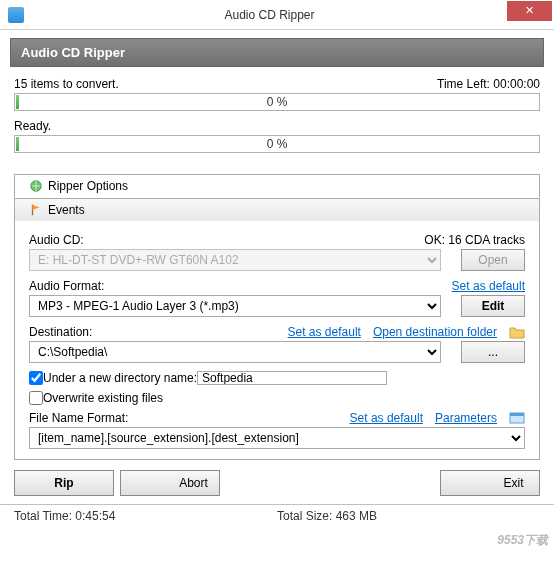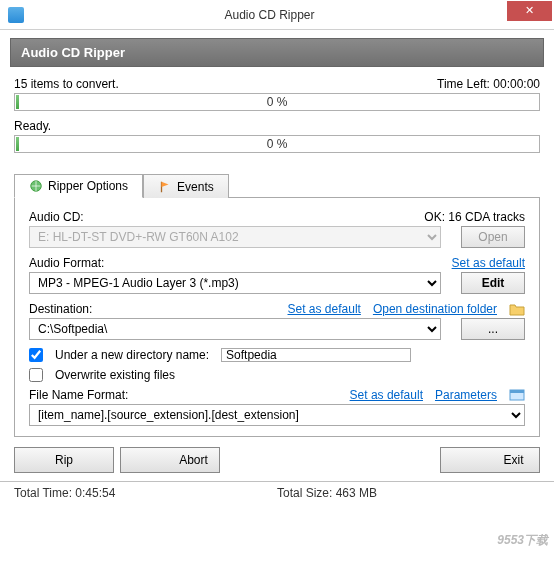--- a/index.html
+++ b/index.html
@@ -7,38 +7,38 @@
 .titlebar { height: 30px; background: #fff; display: flex; align-items: center; padding-left: 8px; border-bottom: 1px solid #d0d0d0; }
 .titlebar .icon { width: 16px; height: 16px; background: linear-gradient(#5bb0e8,#2a8cd8); border-radius: 2px; margin-right: 8px; position: relative; }
 .titlebar .title { flex: 1; text-align: center; color: #333; }
 .titlebar .close { width: 45px; height: 20px; background: #c75050; color: #fff; display: flex; align-items: center; justify-content: center; margin-right: 2px; margin-top: -8px; font-family: Arial; font-size: 11px; }
 .banner { margin: 8px 10px 6px 10px; background: linear-gradient(#8a8a8a,#707070); color: #fff; padding: 6px 10px; font-weight: bold; font-size: 13px; border: 1px solid #666; }
 .content { padding: 4px 14px 0 14px; }
 .statusrow { display: flex; justify-content: space-between; color: #000; margin-bottom: 2px; text-align: center; }
 .progressbar { height: 18px; border: 1px solid #b0b0b0; background: #fff; position: relative; margin-bottom: 8px; }
 .progressbar .fill { position: absolute; left: 1px; top: 1px; bottom: 1px; width: 3px; background: linear-gradient(#7ec97e,#4aa84a); }
 .progressbar .pct { position: absolute; width: 100%; text-align: center; top: 1px; color: #333; }
-.tabs { display: flex; border-bottom: 1px solid #aaa; margin-top: 20px; }
+.tabs { display: flex; border-bottom: 1px solid #aaa; margin-top: 20px; flex-direction: column; }
 .tab { display: flex; align-items: center; gap: 5px; padding: 4px 14px; border: 1px solid #aaa; border-bottom: none; background: linear-gradient(#f8f8f8,#e8e8e8); margin-right: 0; position: relative; top: 1px; }
 .tab.active { background: #fff; border-bottom: 1px solid #fff; }
 .tab .ticon { width: 14px; height: 14px; display: inline-block; }
 .tabbody { border: 1px solid #aaa; border-top: none; padding: 12px 14px 10px 14px; }
 .row { margin-bottom: 8px; }
 .labeline { display: flex; justify-content: space-between; align-items: end; margin-bottom: 2px; }
 .labeline .links { display: flex; gap: 12px; align-items: center; }
 .link { color: #0066cc; text-decoration: underline; cursor: pointer; }
 .fieldrow { display: flex; gap: 20px; align-items: center; }
 select, input[type=text] { border: 1px solid #aaa; padding: 2px 4px; height: 22px; background: #fff; }
 select:disabled { background: #f0f0f0; color: #888; }
 .btn { border: 1px solid #999; background: linear-gradient(#f8f8f8,#e4e4e4); padding: 2px 0; width: 64px; height: 22px; text-align: center; cursor: pointer; }
 .btn:disabled { color: #999; }
-.chk { display: flex; align-items: center; gap: 12px; margin-bottom: 6px; }
+.chk { display: flex; align-items: center; gap: 0; margin-bottom: 6px; }
 .chk input { width: 14px; height: 14px; }
 .bottombtns { display: flex; gap: 6px; padding: 10px 14px 8px 14px; }
-.bigbtn { border: 1px solid #888; background: linear-gradient(#f8f8f8,#e0e0e0); width: 100px; height: 26px; font-weight: normal; cursor: pointer; }
+.bigbtn { border: 1px solid #888; background: linear-gradient(#f8f8f8,#e0e0e0); width: 100px; height: 26px; font-weight: bold; cursor: pointer; }
 .bigbtn.plain { font-weight: normal; padding-left: 47px; }
 .statusbar { border-top: 1px solid #c0c0c0; display: flex; padding: 4px 14px; color: #333; }
 .statusbar > div { flex: 1; }
 .watermark { position: absolute; right: 6px; bottom: 24px; color: #bbb; font-style: italic; font-size: 12px; font-weight: bold; pointer-events: none; }
 svg { display: block; }
 </style>
 </head>
 <body>
 
 <div class="titlebar">

